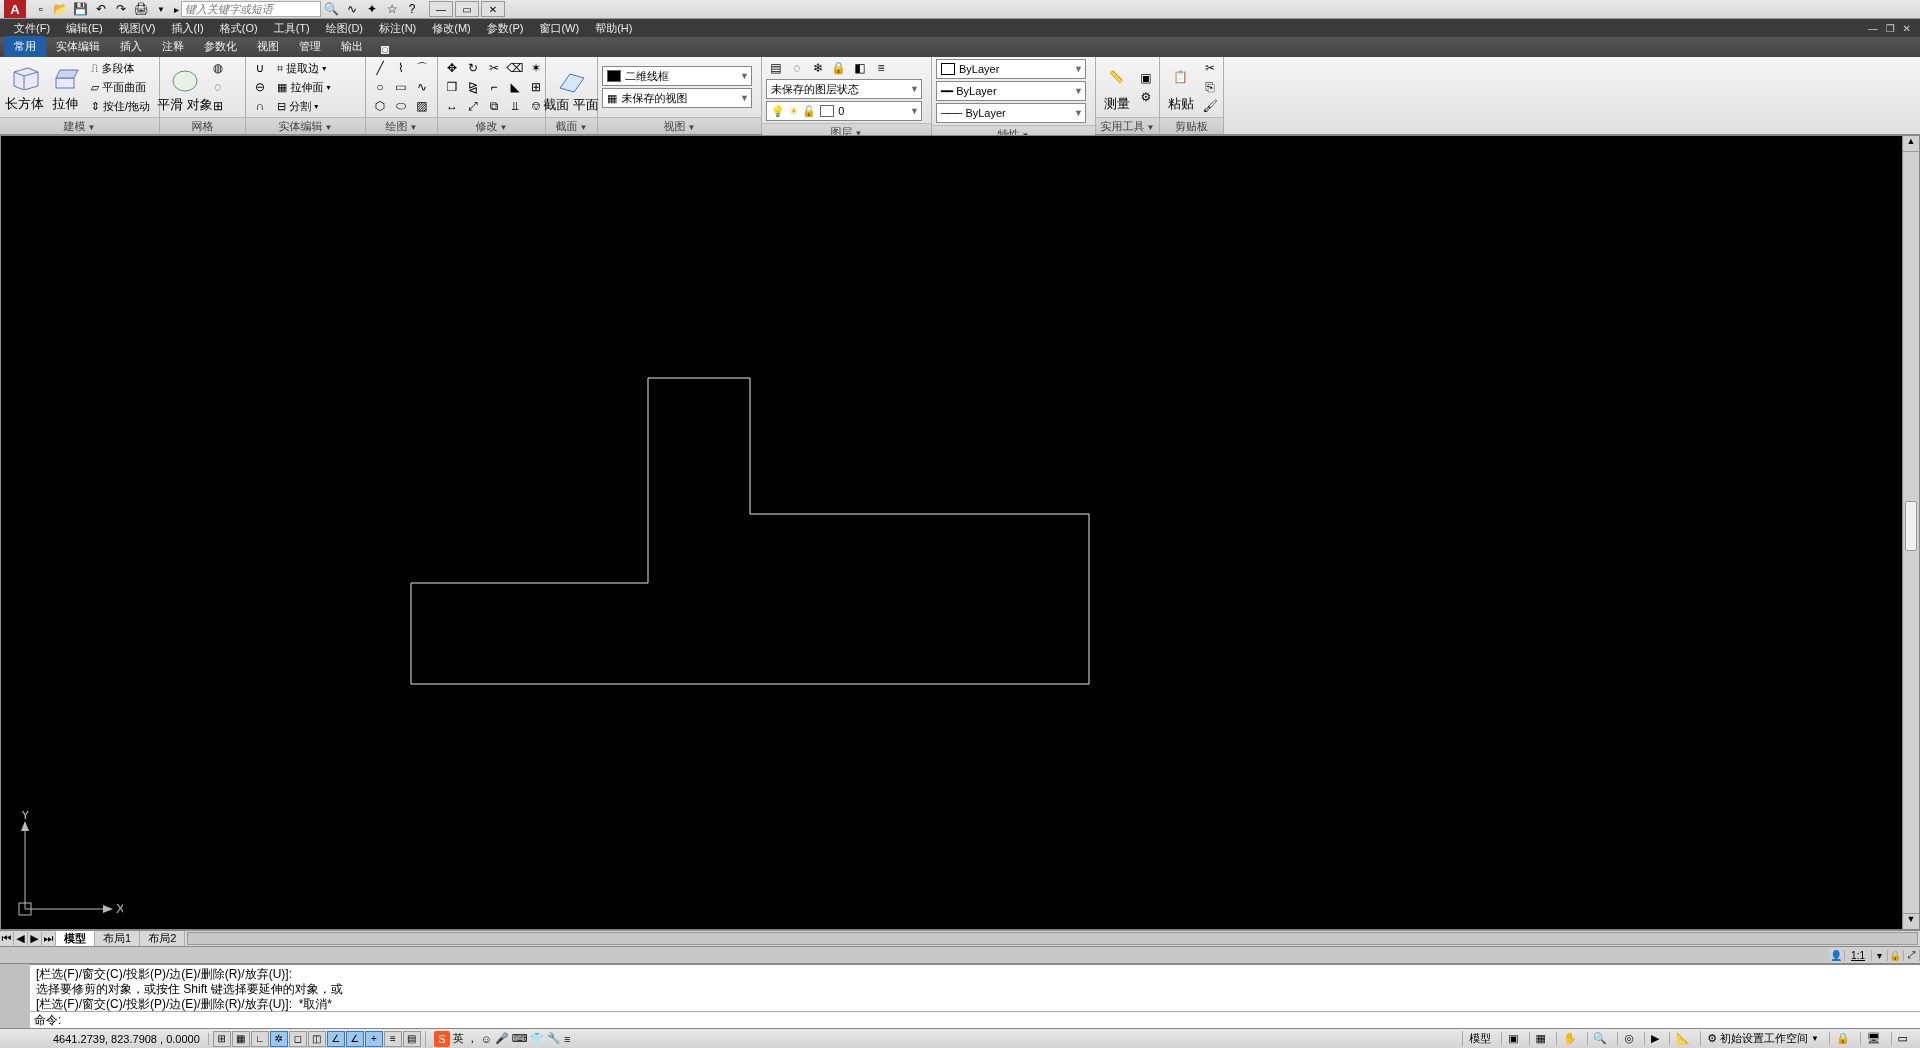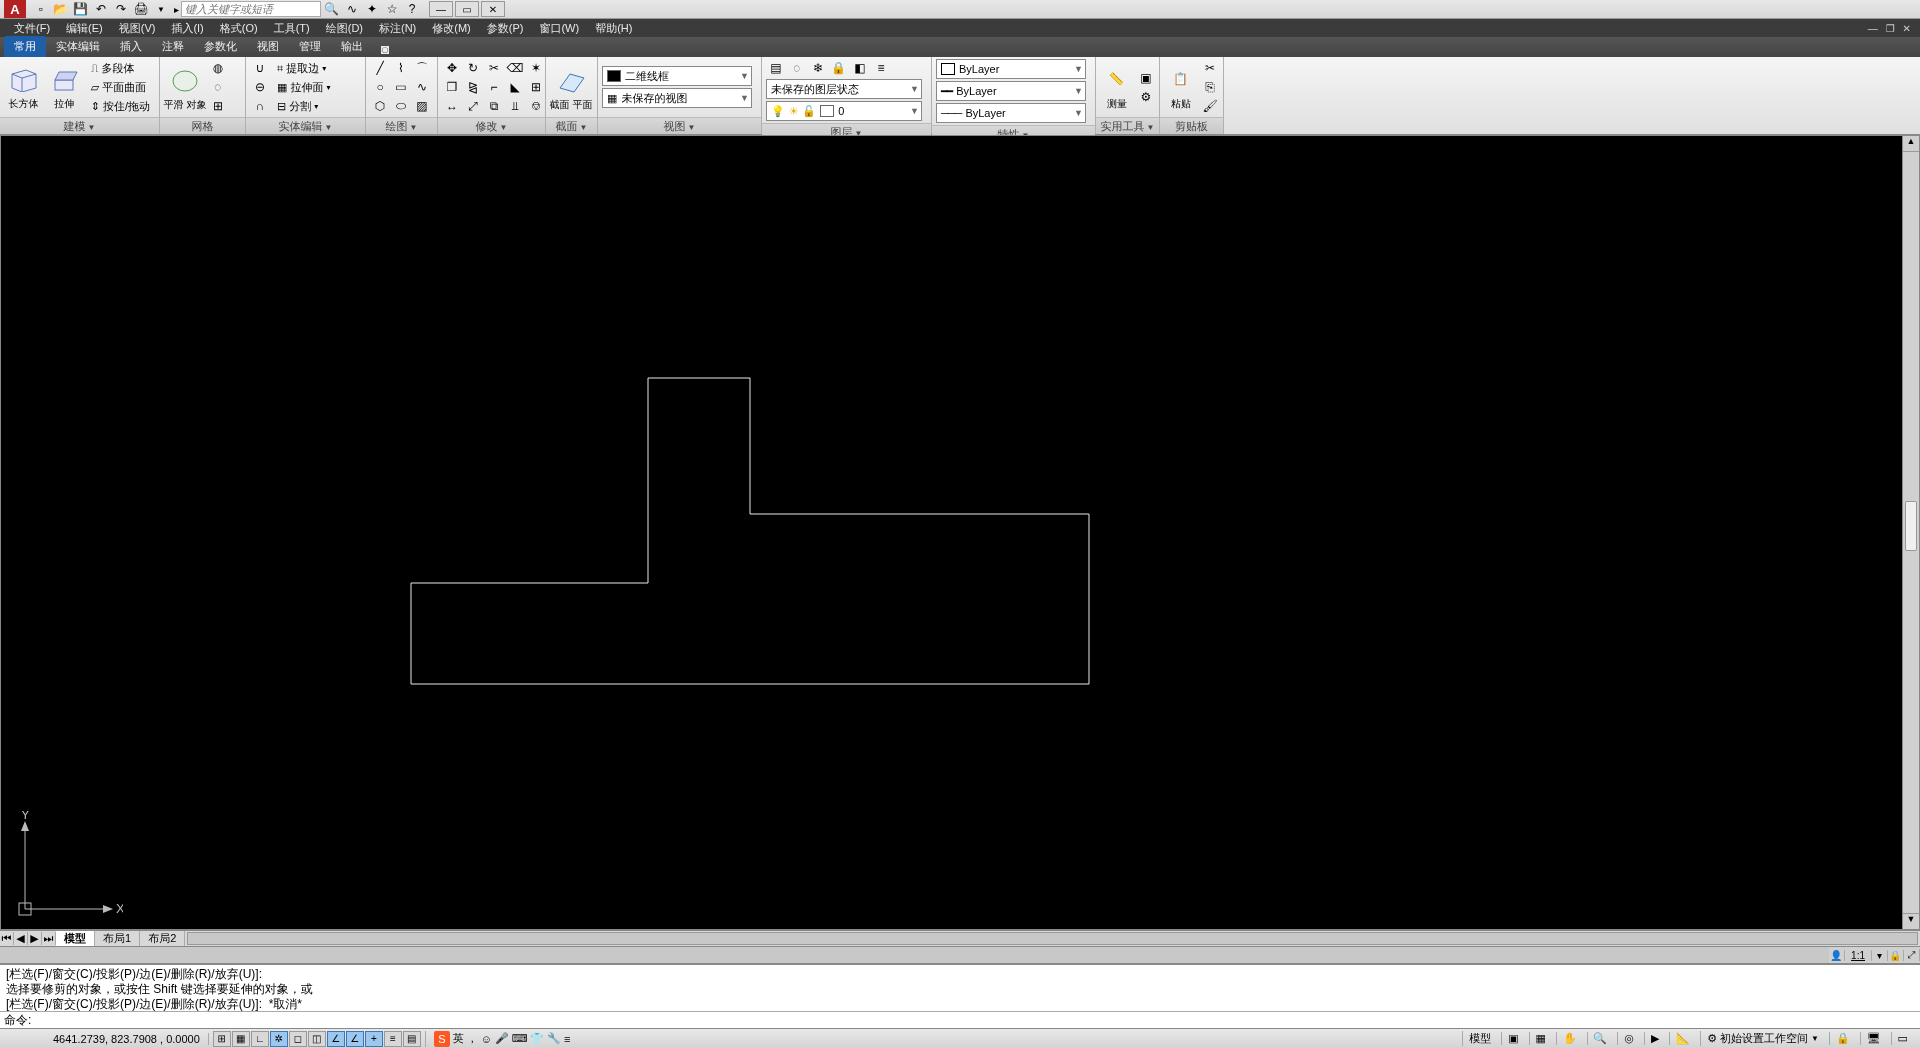--- a/index.html
+++ b/index.html
@@ -31,21 +31,21 @@
 
 
 .ribbon { height: 78px; background: linear-gradient(to bottom, #f5f5f5, #e0e0e0); display: flex; border-bottom: 1px solid #888; }
 .panel { border-right: 1px solid #b0b0b0; display: flex; flex-direction: column; }
 .panel-body { flex: 1; display: flex; align-items: center; padding: 2px 4px; gap: 2px; }
 .panel-title { height: 17px; background: linear-gradient(to bottom, #d8d8d8, #c8c8c8); border-top: 1px solid #bbb; text-align: center; font-size: 11px; color: #444; line-height: 17px; white-space: nowrap; }
 .panel-title .dd { font-size: 8px; margin-left: 2px; }
 
 .big-btn { width: 42px; height: 56px; display: flex; flex-direction: column; align-items: center; justify-content: center; gap: 2px; cursor: pointer; border: 1px solid transparent; }
 .big-btn .ico { width: 32px; height: 32px; display: flex; align-items: center; justify-content: center; }
-.big-btn .lbl { font-size: 10px; text-align: center; white-space: nowrap; }
+.big-btn .lbl { font-size: 13px; text-align: center; white-space: nowrap; }
 
 .small-row { display: flex; flex-direction: column; gap: 1px; }
 .small-btn { width: 20px; height: 18px; display: inline-flex; align-items: center; justify-content: center; cursor: pointer; border: 1px solid transparent; font-size: 12px; }
 .text-btn { height: 18px; font-size: 11px; padding: 0 4px; display: inline-flex; align-items: center; gap: 3px; cursor: pointer; border: 1px solid transparent; white-space: nowrap; }
 
 .grid-icons { display: grid; grid-template-columns: repeat(5, 20px); grid-auto-rows: 18px; gap: 1px; }
 .grid-icons3 { display: grid; grid-template-columns: repeat(3, 20px); grid-auto-rows: 18px; gap: 1px; }
 .grid-icons6 { display: grid; grid-template-columns: repeat(6, 20px); grid-auto-rows: 18px; gap: 1px; }
 
 .dropdown { height: 20px; border: 1px solid #888; background: #fff; display: flex; align-items: center; font-size: 11px; padding: 0 2px 0 4px; gap: 4px; }
@@ -65,21 +65,21 @@
 .layout-tabs .ltab { padding: 0 8px; border-right: 1px solid #aaa; cursor: pointer; }
 .layout-tabs .ltab.active { background: #fff; font-weight: bold; }
 .layout-tabs .hscroll-track { flex: 1; background: #c8c8c8; margin: 1px 2px; height: 13px; border: 1px solid #999; position: relative; }
 
 
 .hscroll-row { height: 17px; background: #d0d0d0; border-bottom: 1px solid #888; display: flex; align-items: center; }
 .hscroll-row .btn { width: 16px; text-align: center; border-right: 1px solid #aaa; font-size: 10px; cursor: pointer; }
 .hscroll-row .track { flex: 1; background: #c8c8c8; height: 100%; position: relative; }
 
 
-.cmd-window { height: 64px; background: #fff; border-top: 1px solid #888; font-family: SimSun, monospace; font-size: 12px; display: flex; flex-direction: column; }
+.cmd-window { height: 64px; background: #fff; border-top: 1px solid #888; font-family: SimSun, monospace; font-size: 12px; display: flex; flex-direction: column; margin-left: 30px; }
 .cmd-history { flex: 1; padding: 2px 6px; overflow: hidden; color: #000; line-height: 15px; white-space: pre; }
 .cmd-input-row { height: 17px; border-top: 1px solid #aaa; display: flex; align-items: flex-start; padding: 0 4px; }
 .cmd-input-row .prompt { color: #000; }
 
 
 .statusbar { height: 20px; background: linear-gradient(to bottom, #e8e8e8, #d4d4d4); display: flex; align-items: center; font-size: 11px; border-top: 1px solid #888; }
 .statusbar .coords { padding: 0 8px; border-right: 1px solid #aaa; margin-left: 45px; }
 .statusbar .toggles { display: flex; gap: 1px; padding: 0 4px; border-right: 1px solid #aaa; }
 .statusbar .toggle { width: 18px; height: 16px; border: 1px solid #999; background: #d8d8d8; display: inline-flex; align-items: center; justify-content: center; font-size: 10px; cursor: pointer; }
 .statusbar .toggle.on { background: #9cc7ee; border-color: #3a78b8; }

